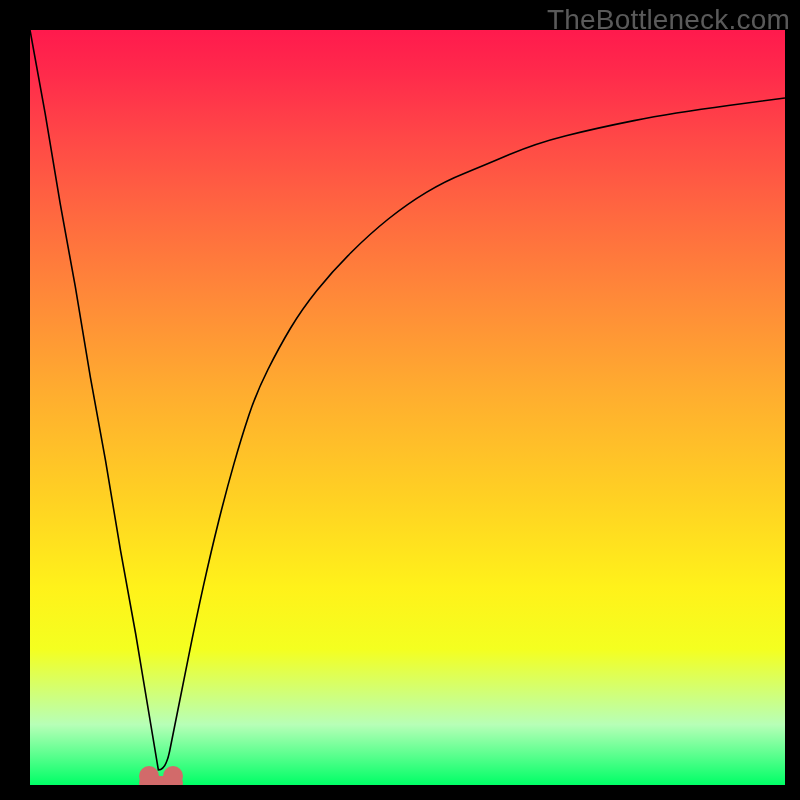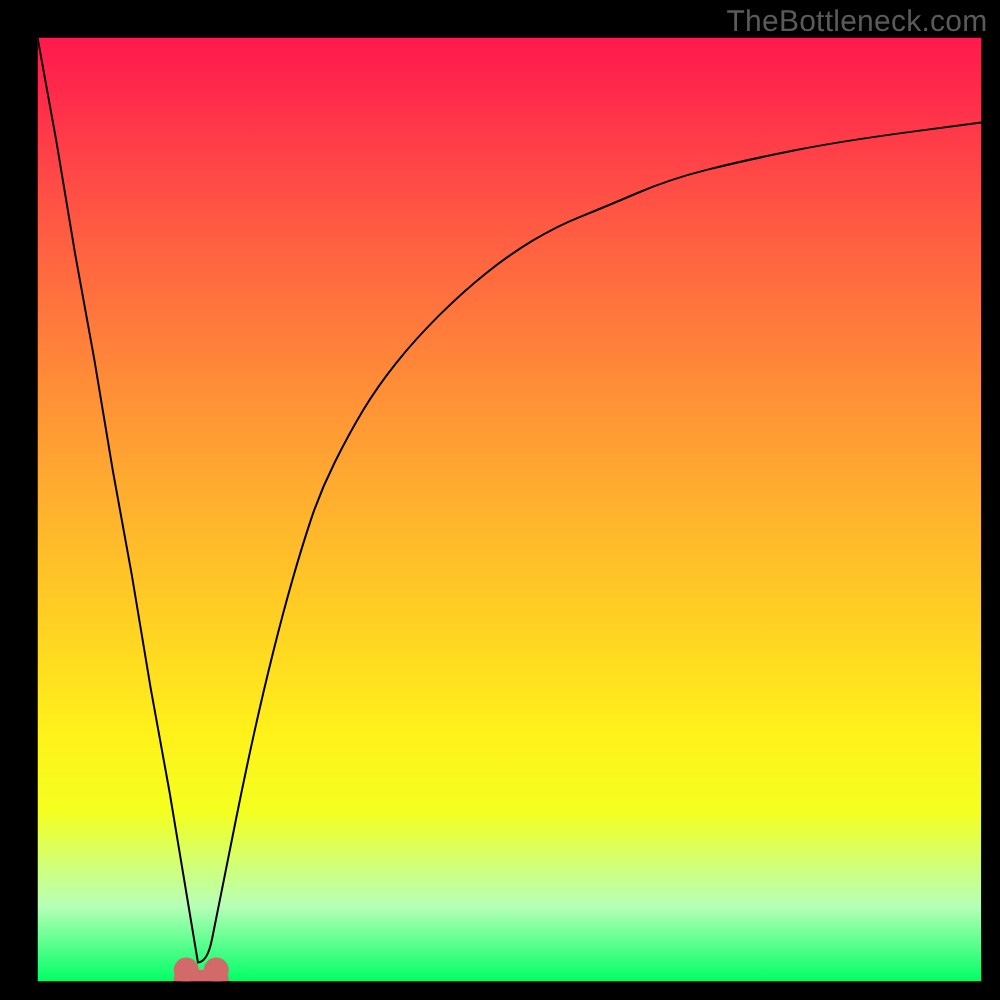--- a/index.html
+++ b/index.html
@@ -9,21 +9,21 @@
     background: #000;
     position: relative;
     font-family: Arial, sans-serif;
     overflow: hidden;
   }
   .watermark {
     position: absolute;
     top: 4px;
     right: 10px;
     color: #5a5a5a;
-    font-size: 24px;
+    font-size: 28px;
     font-weight: 500;
     z-index: 10;
     letter-spacing: 0.2px;
   }
   .plot-area {
     position: absolute;
     left: 30px;
     top: 30px;
     width: 755px;
     height: 755px;

